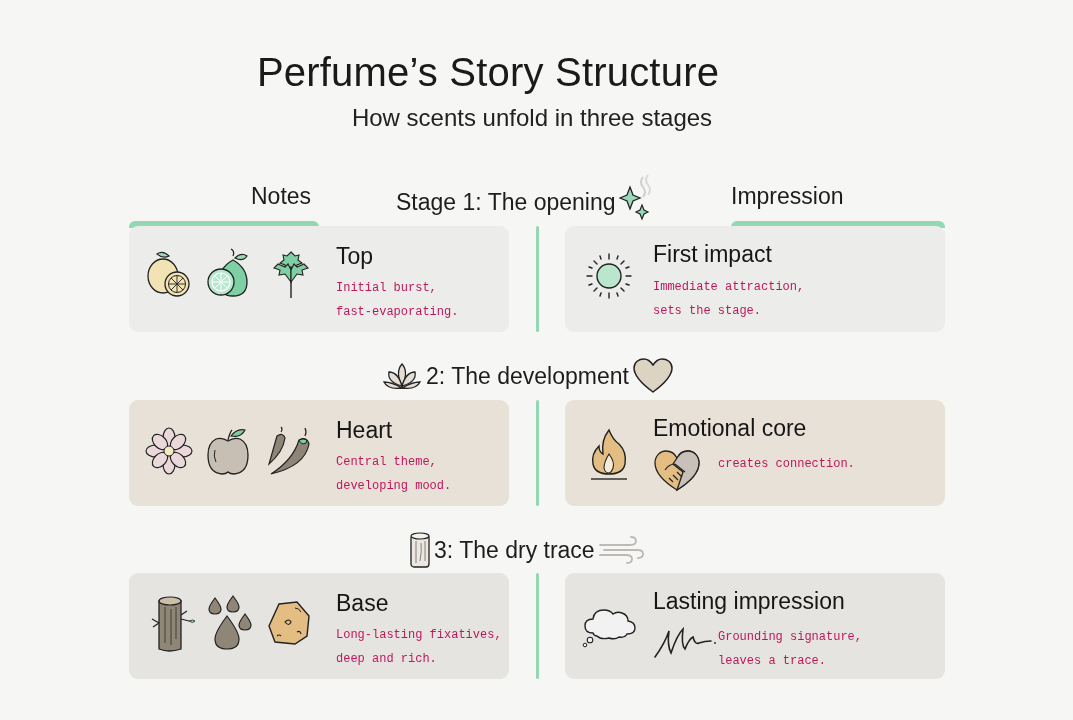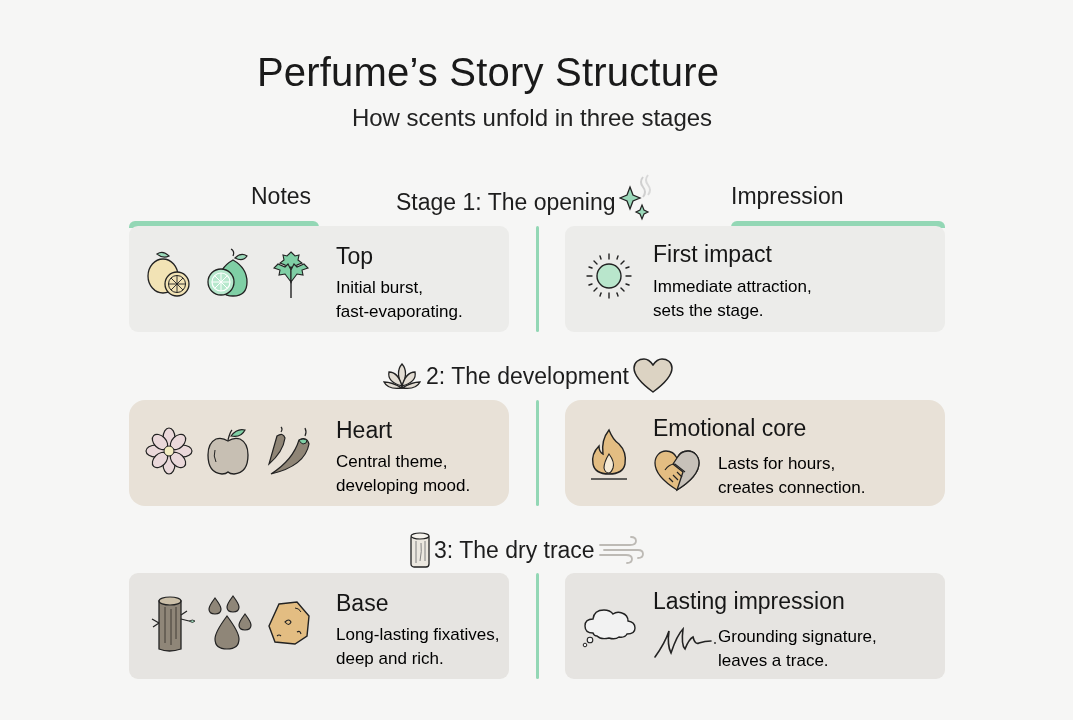--- a/index.html
+++ b/index.html
@@ -12,28 +12,28 @@
   .col-head { position: absolute; top: 183px; font-size: 23px; color: #1d1d1d; }
   .col-head.notes { left: 251px; }
   .col-head.impr { left: 731px; }
   .stage-head { position: absolute; font-size: 23px; color: #1d1d1d; display: flex; align-items: center; gap: 3px; white-space: nowrap; }
   .stage-head svg { display: block; }
 
   .accent-bar { position: absolute; height: 7px; background: #93d7b5; border-radius: 6px 6px 0 0; }
 
   .card { position: absolute; width: 380px; border-radius: 9px; }
   .card.s1 { background: #ececea; top: 226px; height: 106px; }
-  .card.s2 { background: #e8e1d7; top: 400px; height: 106px; border-radius: 16px; }
+  .card.s2 { background: #e8e1d7; top: 400px; height: 106px; }
   .card.s3 { background: #e6e4e1; top: 573px; height: 106px; }
   .card.left { left: 129px; }
   .card.right { left: 565px; }
 
   .icons { position: absolute; left: 16px; top: 22px; display: flex; gap: 12px; align-items: center; }
   .card-title { position: absolute; font-size: 23px; color: #161616; }
-  .card-desc { position: absolute; font-size: 17px; line-height: 24px; color: #000000; }
+  .card-desc { position: absolute; font-size: 12px; line-height: 24px; color: #be185d; font-family: Liberation Mono, monospace; }
   .left .card-title { left: 207px; top: 17px; }
   .left .card-desc { left: 207px; top: 50px; }
   .right .card-title { left: 88px; top: 15px; }
   .right .card-desc { left: 88px; top: 49px; }
   .right .card-desc.shift { left: 153px; top: 52px; }
   .right .big-icon { position: absolute; left: 18px; top: 24px; }
   .right .small-icon { position: absolute; left: 88px; top: 48px; }
 
   .divider { position: absolute; left: 536px; width: 3px; background: #93d7b5; border-radius: 2px; }
 </style>
@@ -179,21 +179,20 @@
     <path d="M22 28 q6 8 4 14 q-2 5 -4 5 q-4 0 -5 -5 q0 -6 5 -14z" fill="#f5ead5" stroke="#222" stroke-width="1.1"></path>
     <path d="M4 53 H40" stroke="#333" stroke-width="1.6"></path>
   </svg>
   <svg class="small-icon" width="48" height="44" viewBox="0 0 48 44" style="top:48px; left:88px;">
     <path d="M24 42 C8 32 2 24 2 15 C2 8 7 3 13 3 C18 3 22 6 24 10 C26 6 30 3 35 3 C41 3 46 8 46 15 C46 24 40 32 24 42z" fill="#e3bd82" stroke="#222" stroke-width="1.3"></path>
     <path d="M24 10 C26 6 30 3 35 3 C41 3 46 8 46 15 C46 24 40 32 24 42 L30 24 L20 16z" fill="#c7c1b9" stroke="#222" stroke-width="1.3"></path>
     <path d="M12 22 q4 -6 10 -6 l10 8 M16 30 l4 4 M20 27 l5 5 M24 24 l5 5" fill="none" stroke="#222" stroke-width="1.2"></path>
   </svg>
   <div class="card-title">Emotional core</div>
   <div class="card-desc shift">
-    <div>Lasts for hours,</div>
     <div>creates connection.</div>
   </div>
 </div>
 
 <div class="stage-head" style="left:409px; top:531px;">
   <svg width="22" height="38" viewBox="0 0 22 38">
     <rect x="2" y="4" width="18" height="32" rx="3" fill="#ece8e0" stroke="#222" stroke-width="1.3"></rect>
     <ellipse cx="11" cy="5" rx="9" ry="3" fill="#f5f2ec" stroke="#222" stroke-width="1.2"></ellipse>
     <path d="M7 10 V32 M12 12 q1 8 -1 18 M16 10 V30" stroke="#777" stroke-width="0.9" fill="none"></path>
   </svg>

